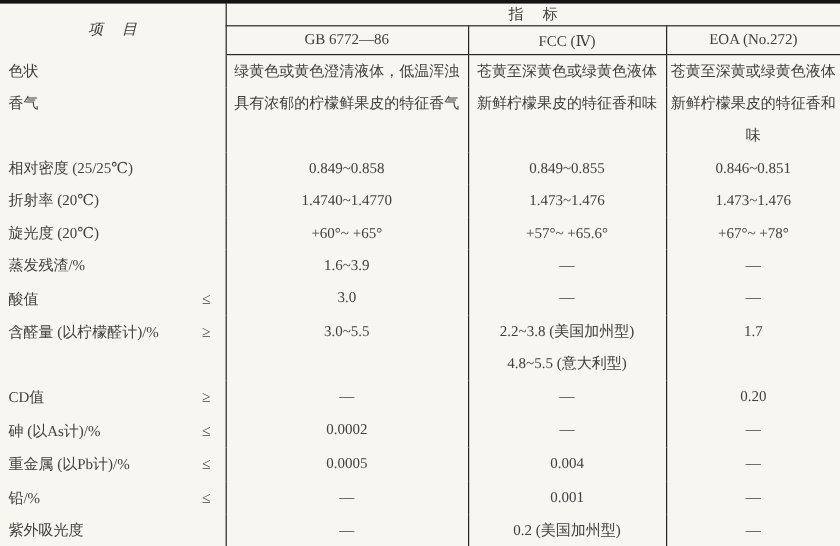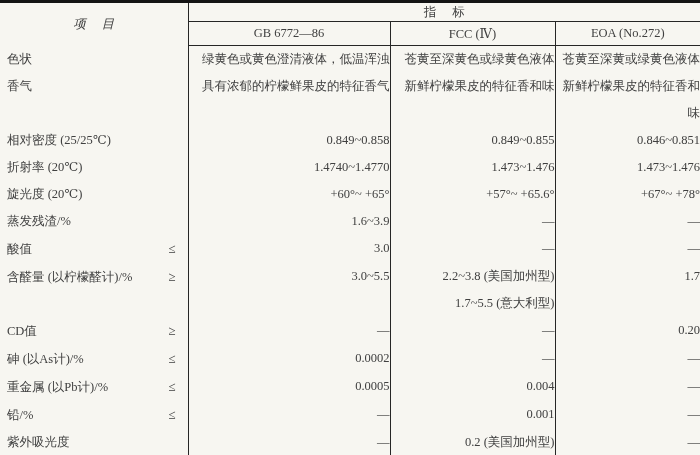--- a/index.html
+++ b/index.html
@@ -35,21 +35,21 @@
   tr.group-row { height: 20px; }
   tr.sub-row { height: 24px; }
   th.item-head { vertical-align: middle; font-style: italic; }
   th.group-head { border-bottom: 1px solid #262626; vertical-align: middle; }
   tr.sub-row th { border-bottom: 1px solid #262626; vertical-align: middle; }
   .wide-gap { letter-spacing: 16px; margin-right: -16px; }
   
   tbody tr.single { height: 27px; padding-left: 37px; }
   tbody tr.double { height: 54px; }
   tbody td { vertical-align: top; }
-  td.val { text-align: right; line-height: 27px; }
+  td.val { text-align: center; line-height: 27px; }
   td.val .line { height: 27px; line-height: 27px; }
   td.item-cell .item-wrap {
     display: flex;
     justify-content: space-between;
     align-items: baseline;
     padding: 0 12px 0 7px;
     line-height: 27px;
   }
   .cmp-sym { font-size: 13px; }
 </style>
@@ -154,21 +154,21 @@
         <tr class="double">
           <td class="item-cell vr">
             <div class="item-wrap">
               <span>含醛量 (以柠檬醛计)/%</span>
               <span class="cmp-sym">≥</span>
             </div>
           </td>
           <td class="val vr">3.0~5.5</td>
           <td class="val vr">
             <div class="line">2.2~3.8 (美国加州型)</div>
-            <div class="line">1.7~5.5 (意大利型)</div>
+            <div class="line">4.8~5.5 (意大利型)</div>
           </td>
           <td class="val">1.7</td>
         </tr>
         <tr class="single">
           <td class="item-cell vr">
             <div class="item-wrap">
               <span>CD值</span>
               <span class="cmp-sym">≥</span>
             </div>
           </td>

